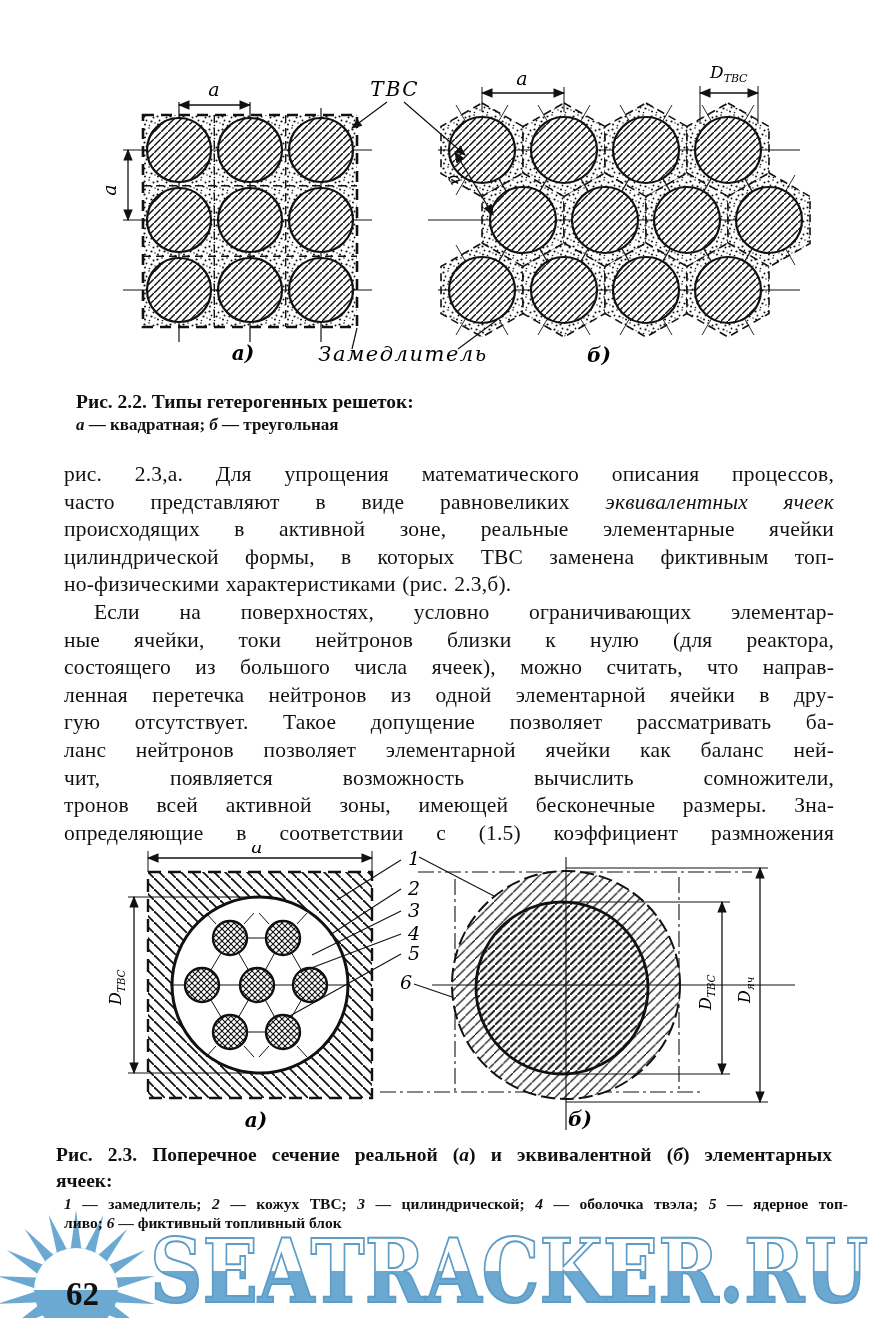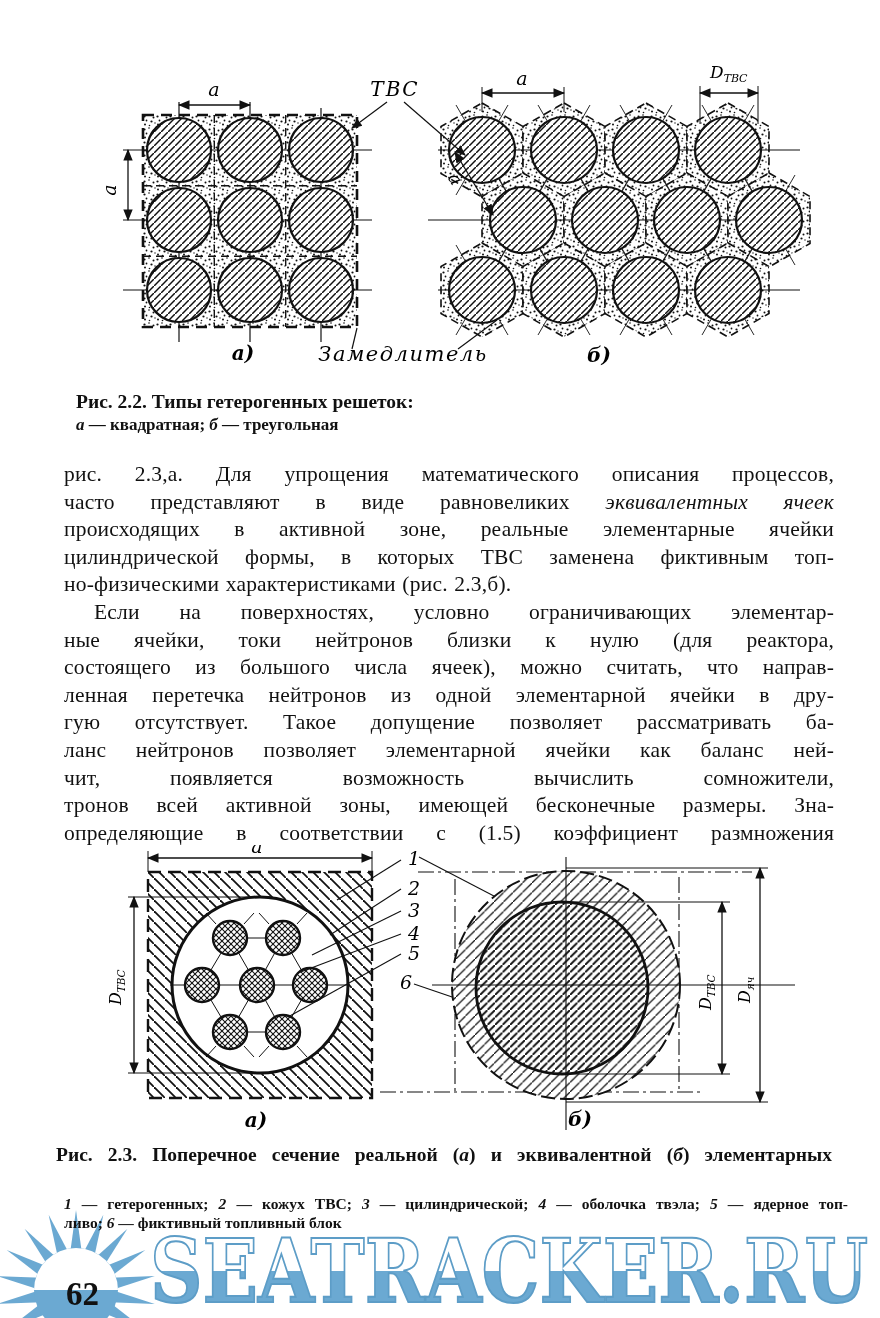--- a/index.html
+++ b/index.html
@@ -305,23 +305,24 @@
     <line x1="760" y1="23" x2="760" y2="257" stroke="#111" stroke-width="1.3" marker-start="url(#ah)" marker-end="url(#ah)"></line>
     <text x="750" y="158" font-size="16" font-style="italic" transform="rotate(-90 750 158)">
       <tspan>D</tspan><tspan dy="4" font-size="10.5">яч</tspan>
     </text>
     <text x="580" y="281" font-size="20" font-style="italic" font-weight="bold" text-anchor="middle">б)</text>
   </g>
 </svg>
 
 <div id="cap23">
     <div class="cline"><span>Рис. 2.3. Поперечное сечение реальной  (</span><span class="it">а</span><span>)  и эквивалентной  (</span><span class="it">б</span><span>)  элементарных</span></div>
+    <div class="cline endline"><span>ячеек:</span></div>
   </div>
 <div id="legend23">
-    <div class="cline"><span class="it">1</span><span> — гетерогенных;  </span><span class="it">2</span><span> — кожух ТВС;  </span><span class="it">3</span><span> — цилиндрической;  </span><span class="it">4</span><span> — оболочка твэла;  </span><span class="it">5</span><span> — ядерное топ-</span></div>
+    <div class="cline"><span class="it">1</span><span> — замедлитель;  </span><span class="it">2</span><span> — кожух ТВС;  </span><span class="it">3</span><span> — цилиндрической;  </span><span class="it">4</span><span> — оболочка твэла;  </span><span class="it">5</span><span> — ядерное топ-</span></div>
     <div class="cline endline"><span>ливо; </span><span class="it">6</span><span> — фиктивный топливный блок</span></div>
   </div>
 
 <div id="page-num">62</div>
 
 <svg id="watermark" width="880" height="120" viewBox="0 0 880 120">
   <defs>
     <linearGradient id="wmGrad" x1="0" y1="0" x2="0" y2="1">
       <stop offset="0" stop-color="#ffffff"></stop>
       <stop offset="0.5" stop-color="#ffffff"></stop>

